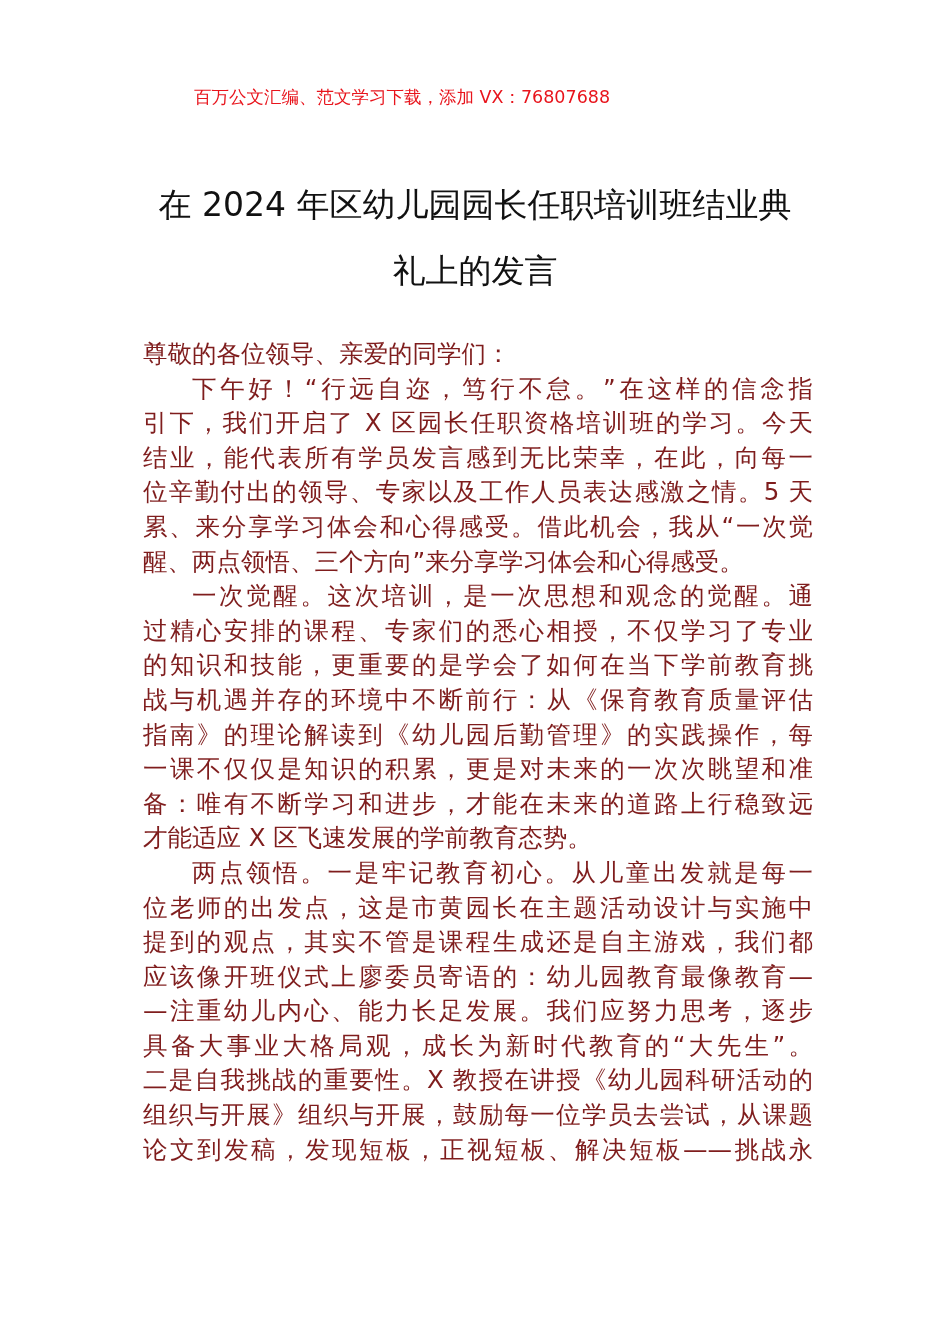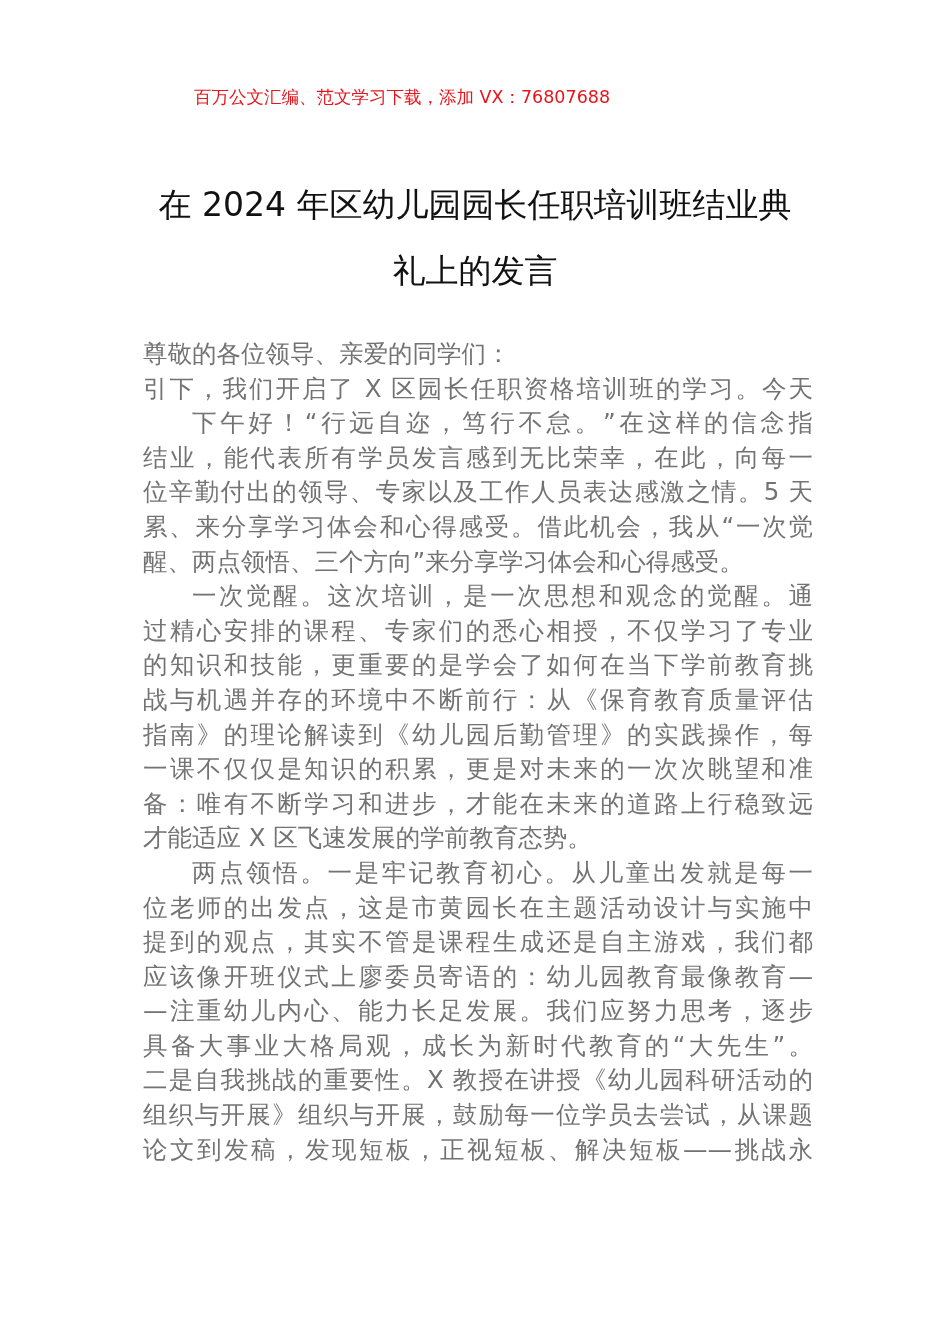--- a/index.html
+++ b/index.html
@@ -11,42 +11,42 @@
     font-size: 17.5px; letter-spacing: 0px; line-height: 26px;
   }
   .title {
     position: absolute; left: 130px; width: 690px; top: 172px; text-align: center;
     font-family: "DejaVu Sans", "Liberation Sans", sans-serif; color: #111;
     font-size: 33px; line-height: 66px; font-weight: normal;
   }
   .title .line { display: block; white-space: nowrap; }
   .body {
     position: absolute; left: 143px; top: 337px; width: 670px;
-    font-family: "DejaVu Sans", "Liberation Sans", sans-serif; color: #737373;
+    font-family: "DejaVu Sans", "Liberation Sans", sans-serif; color: #7f1d1d;
     font-size: 24.5px; line-height: 34.6px;
   }
   .body .line { display: block; white-space: nowrap; text-align: justify; text-align-last: justify; height: 34.6px; }
   .body .line.last { text-align-last: left; }
   .body .line.indent { padding-left: 49px; }
 </style>
 </head>
 <body>
 
 <div class="page">
   <div class="header-note">百万公文汇编、范文学习下载，添加 VX：76807688</div>
 
   <h1 class="title" style="margin:0;">
     <span class="line">在 2024 年区幼儿园园长任职培训班结业典</span>
     <span class="line">礼上的发言</span>
   </h1>
 
   <div class="body" id="body-text">
       <span class="line last">尊敬的各位领导、亲爱的同学们：</span>
+      <span class="line indent">下午好！“行远自迩，笃行不怠。”在这样的信念指</span>
       <span class="line">引下，我们开启了 X 区园长任职资格培训班的学习。今天</span>
-      <span class="line indent">下午好！“行远自迩，笃行不怠。”在这样的信念指</span>
       <span class="line">结业，能代表所有学员发言感到无比荣幸，在此，向每一</span>
       <span class="line">位辛勤付出的领导、专家以及工作人员表达感激之情。5 天</span>
       <span class="line">累、来分享学习体会和心得感受。借此机会，我从“一次觉</span>
       <span class="line last">醒、两点领悟、三个方向”来分享学习体会和心得感受。</span>
       <span class="line indent">一次觉醒。这次培训，是一次思想和观念的觉醒。通</span>
       <span class="line">过精心安排的课程、专家们的悉心相授，不仅学习了专业</span>
       <span class="line">的知识和技能，更重要的是学会了如何在当下学前教育挑</span>
       <span class="line">战与机遇并存的环境中不断前行：从《保育教育质量评估</span>
       <span class="line">指南》的理论解读到《幼儿园后勤管理》的实践操作，每</span>
       <span class="line">一课不仅仅是知识的积累，更是对未来的一次次眺望和准</span>

